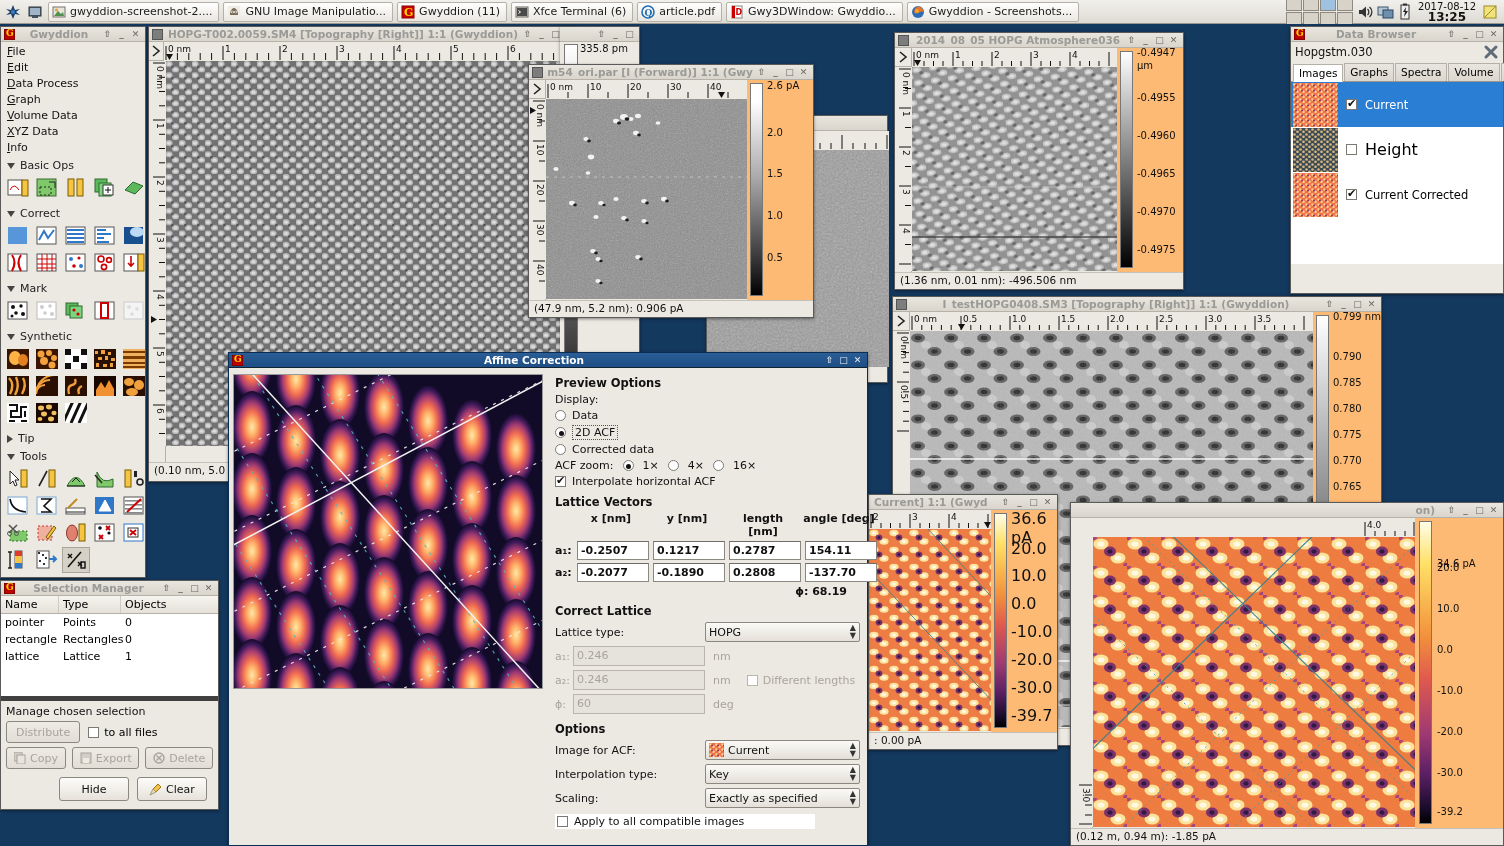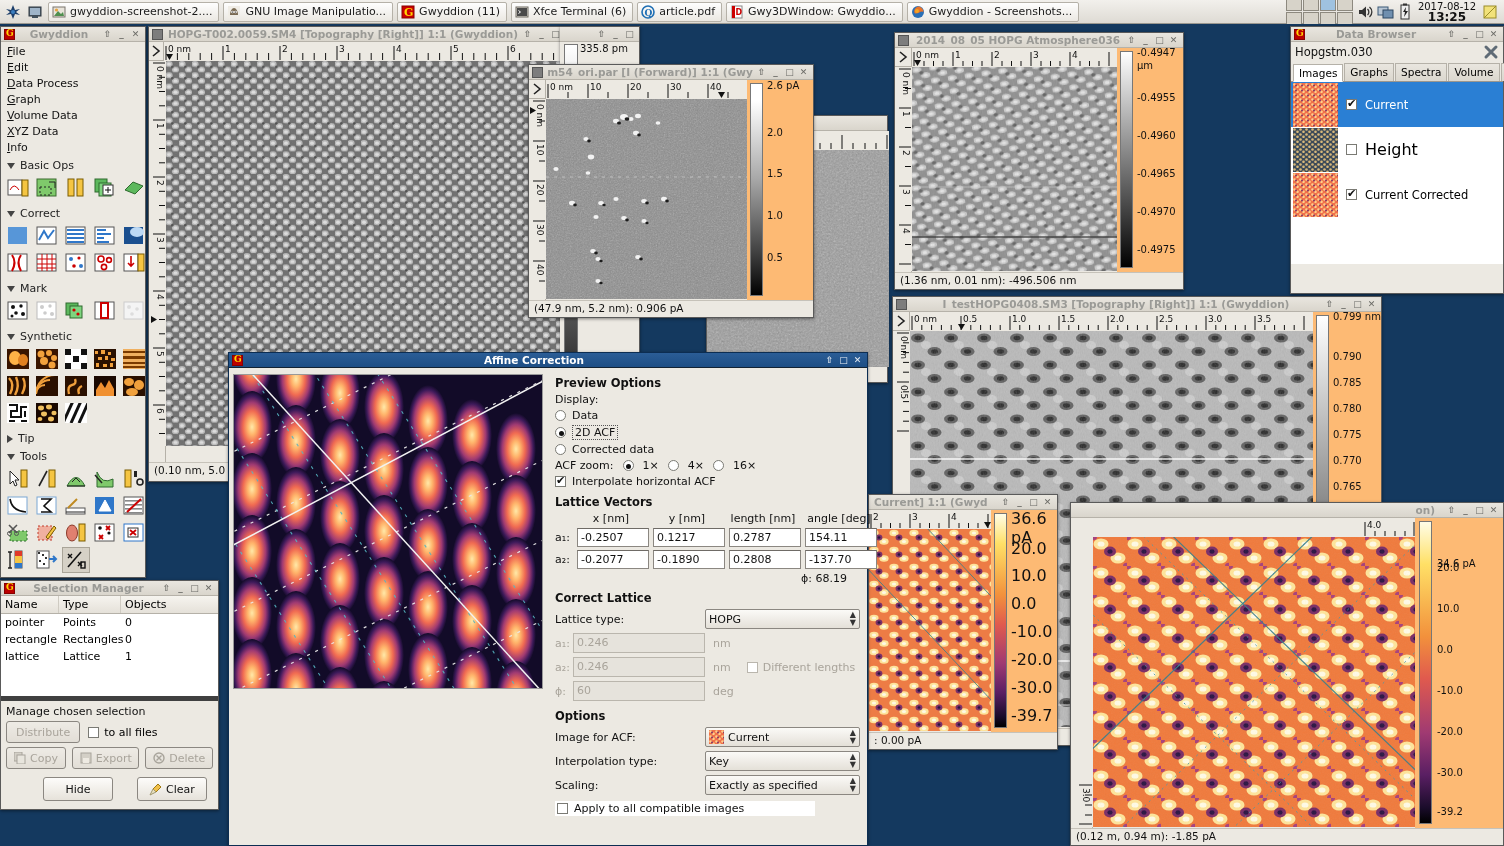--- a/index.html
+++ b/index.html
@@ -84,21 +84,21 @@
   #affine .body { display:flex; height:calc(100% - 16px); }
   .preview { width:314px; padding:6px 0 0 4px; }
   .opts { flex:1 1 auto; padding:6px 6px 0 12px; font-size:11px; color:#111; }
   .h-bold { font-weight:bold; font-size:11.5px; margin:2px 0 3px; }
   .radio-row { display:flex; align-items:center; gap:6px; margin:3px 0; }
   .radio { width:11px;height:11px;border-radius:50%;border:1px solid #7a7a74;background:#fff;display:inline-block;position:relative;flex:0 0 11px;}
   .radio.on:after{content:"";position:absolute;left:2.5px;top:2.5px;width:5px;height:5px;border-radius:50%;background:#111;}
   .cbx { width:11px;height:11px;border:1px solid #7a7a74;background:#fff;display:inline-block;position:relative;flex:0 0 11px;}
   .cbx.on:after{content:"\2714";position:absolute;left:0px;top:-3px;font-size:11px;color:#111;}
   .dashed { border:1px dotted #555; padding:0 2px; }
-  .tbl { margin-top:2px; }
+  .tbl { margin-top:2px;font-weight:bold; }
   .tbl .hdr { display:flex; gap:4px; font-size:11px; padding-left:20px; }
   .tbl .hdr span { width:72px; text-align:center; }
   .tbl .row { display:flex; gap:4px; align-items:center; margin-top:3px; }
   .tbl .row .lbl { width:18px; font-size:11px; }
   .inp {
     width:72px; height:19px; background:#fff; border:1px solid #8b8781;
     border-top-color:#6f6b66; font-size:11px; color:#111; padding:1px 3px; line-height:15px;
   }
   .inp.dis { background:#e6e3dc; color:#a9a49b; border-color:#bab6ad; }
   .phi { text-align:right; font-size:11px; padding-right:30px; margin-top:3px; }
@@ -1661,21 +1661,21 @@
       <div class="btn dis" style="min-width:62px;height:22px;">
         <span>
             <svg width="12" height="12" viewBox="0 0 12 12">
               <circle cx="6" cy="6" r="5" fill="none" stroke="#a8a49b" stroke-width="1.4"></circle>
               <path d="M3.5 3.5 L8.5 8.5 M8.5 3.5 L3.5 8.5" stroke="#a8a49b" stroke-width="1.4"></path>
             </svg>
           </span>
         <span>Delete</span>
       </div>
     </div>
-    <div style="display:flex;gap:24px;margin-top:8px;justify-content:flex-end;padding-right:6px;">
+    <div style="display:flex;gap:8px;margin-top:8px;justify-content:flex-end;padding-right:6px;">
       <div class="btn" style="min-width:70px;">Hide</div>
       <div class="btn" style="min-width:70px;">
         <span>
             <svg width="13" height="13" viewBox="0 0 13 13">
               <path d="M9 1 L12 4 L7 9 L4 6 Z" fill="#f0c04a" stroke="#a07a10"></path>
               <path d="M4 6 L1 12 L7 9 Z" fill="#e8e0c0" stroke="#a09870"></path>
             </svg>
           </span>
         <span>Clear</span>
       </div>

